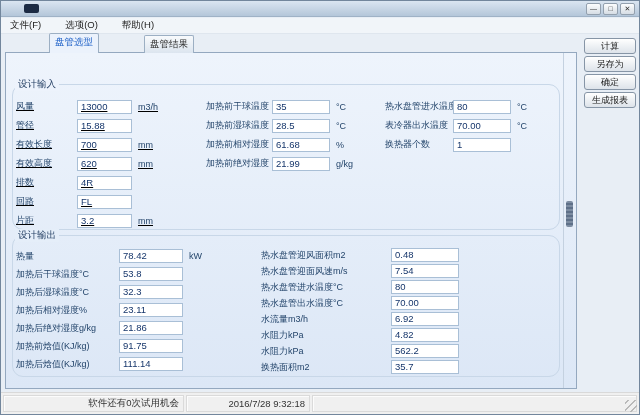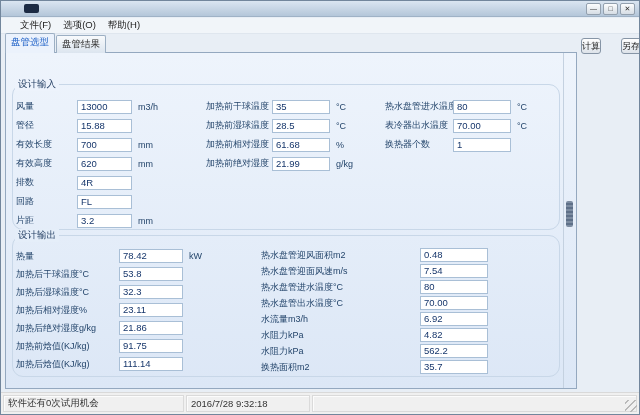--- a/index.html
+++ b/index.html
@@ -15,29 +15,29 @@
               border-bottom:1px solid #9fb2c6; }
   .app-icon { position:absolute; left:23px; top:3px; width:15px; height:9px;
               background:#1c2b44; border-radius:2px; }
   .win-controls { position:absolute; right:4px; top:2px; display:flex; gap:2px; }
   .win-btn { width:15px; height:12px; font-size:7px; line-height:9px; text-align:center;
              color:#333; background:linear-gradient(180deg,#fcfdfe,#d6dde5);
              border:1px solid #93a0ae; border-radius:2px; }
 
   
   .menubar { position:absolute; left:0; top:17px; right:0; height:16px; background:#f1f5f9;
-             border-bottom:1px solid #dfe6ee; display:flex; align-items:center; padding-left:13px; }
+             border-bottom:1px solid #dfe6ee; display:flex; align-items:center; padding-left:3px;gap:12px; }
   .menu-item { font-size:9.5px; color:#222; padding:0 6px; height:100%;
                display:flex; align-items:center; }
 
   
   .tabstrip { position:absolute; left:4px; top:35px; height:17px; display:flex; align-items:flex-end; z-index:3; }
   .tab { font-size:9.5px; padding:2px 5px; margin-right:1px; color:#2b2b2b;
          background:linear-gradient(180deg,#f8fafc,#dce5ef);
-         border:1px solid #9cafc3; border-bottom:none; border-radius:2px 2px 0 0; }
+         border:1px solid #9cafc3; border-bottom:none; border-radius:2px 2px 0 0;margin-left:44px; }
   .tab.active { color:#1a5ec6; background:#ebf2fc; padding-bottom:4px; }
 
   
   .page { position:absolute; left:4px; top:51px; width:572px; height:337px;
           background:linear-gradient(180deg,#eef4fc,#dce7f6); border:1px solid #94a8bf; }
 
   .v-scroll { position:absolute; top:0; bottom:0; right:0; width:13px;
               border-left:1px solid #c4d1e0; }
   .v-thumb { position:absolute; right:3px; top:148px; width:7px; height:26px;
              background:#6f8096; border-radius:2px;
@@ -52,39 +52,39 @@
   .g-out .group-title { background:#e5eef9; }
 
   .col { position:absolute; }
   .row { display:flex; align-items:center; }
   .f-label { font-size:9px; color:#24456b; flex:none; white-space:nowrap; overflow:hidden; }
   .f-box { flex:none; height:14px; background:#fff; border:1px solid #a9bfd6;
            font-size:9.5px; color:#16366b; padding:0 3px; line-height:12px;
            white-space:nowrap; overflow:hidden; }
   .f-unit { font-size:9px; color:#24456b; margin-left:6px; white-space:nowrap; }
 
-  .gi1 { left:3px;   top:12px; } .gi1 .row{height:19px;} .gi1 .f-label{width:61px;} .gi1 .f-box{width:55px;}
+  .gi1 { left:3px;   top:12px;text-decoration:underline; } .gi1 .row{height:19px;} .gi1 .f-label{width:61px;} .gi1 .f-box{width:55px;}
   .gi2 { left:193px; top:12px; } .gi2 .row{height:19px;} .gi2 .f-label{width:66px;} .gi2 .f-box{width:58px;}
   .gi3 { left:372px; top:12px; } .gi3 .row{height:19px;} .gi3 .f-label{width:68px;} .gi3 .f-box{width:58px;}
   .go1 { left:3px;   top:11px; } .go1 .row{height:18px;} .go1 .f-label{width:103px;} .go1 .f-box{width:64px;}
-  .go2 { left:248px; top:11px; } .go2 .row{height:16px;gap:29px;} .go2 .f-label{width:130px;} .go2 .f-box{width:68px;}
+  .go2 { left:248px; top:11px; } .go2 .row{height:16px;} .go2 .f-label{width:130px;} .go2 .f-box{width:68px;}
 
   
   .side-buttons { position:absolute; left:580px; top:37px; width:58px;
-                  display:flex; flex-direction:row; gap:20px; align-items:center; }
+                  display:flex; flex-direction:column; gap:2px; align-items:center; }
   .side-btn { width:52px; height:16px; font-size:9px; color:#222; text-align:center;
               background:linear-gradient(180deg,#ffffff,#dde3ea); border:1px solid #8695a6;
               border-radius:3px; line-height:14px; white-space:nowrap; }
 
   
   .statusbar { position:absolute; left:0; right:0; bottom:0; height:22px; background:#f0f0f0;
                border-top:1px solid #d9d9d9; display:flex; gap:2px; padding:2px; }
   .sb-sec { background:#f0f0f0; border:1px solid #dadada; box-shadow:inset 1px 1px 0 #fcfcfc;
             font-size:9.5px; color:#333; display:flex; align-items:center; padding:0 4px;
-            white-space:nowrap; overflow:hidden; }
+            white-space:nowrap; overflow:hidden;justify-content:flex-end; }
   .sb1 { width:181px; } .sb2 { width:124px; } .sb3 { flex:1; }
   .grip { position:absolute; right:2px; bottom:2px; width:12px; height:12px;
           background:repeating-linear-gradient(135deg,transparent 0 2px,#b9b9b9 2px 3px,transparent 3px 5px); }
 </style>
 </head>
 <body>
 
 <div class="window">
 
   <div class="titlebar">

